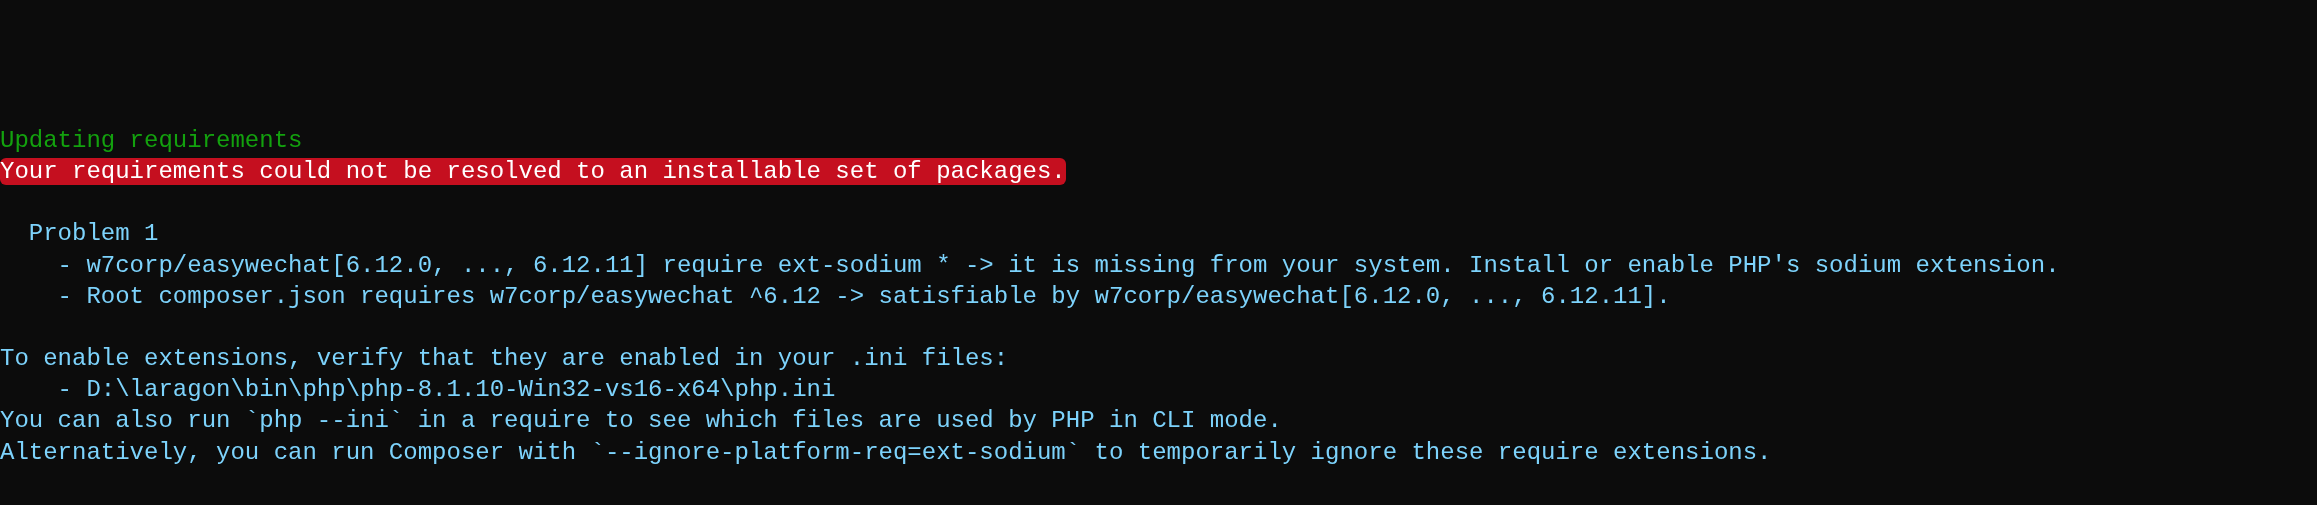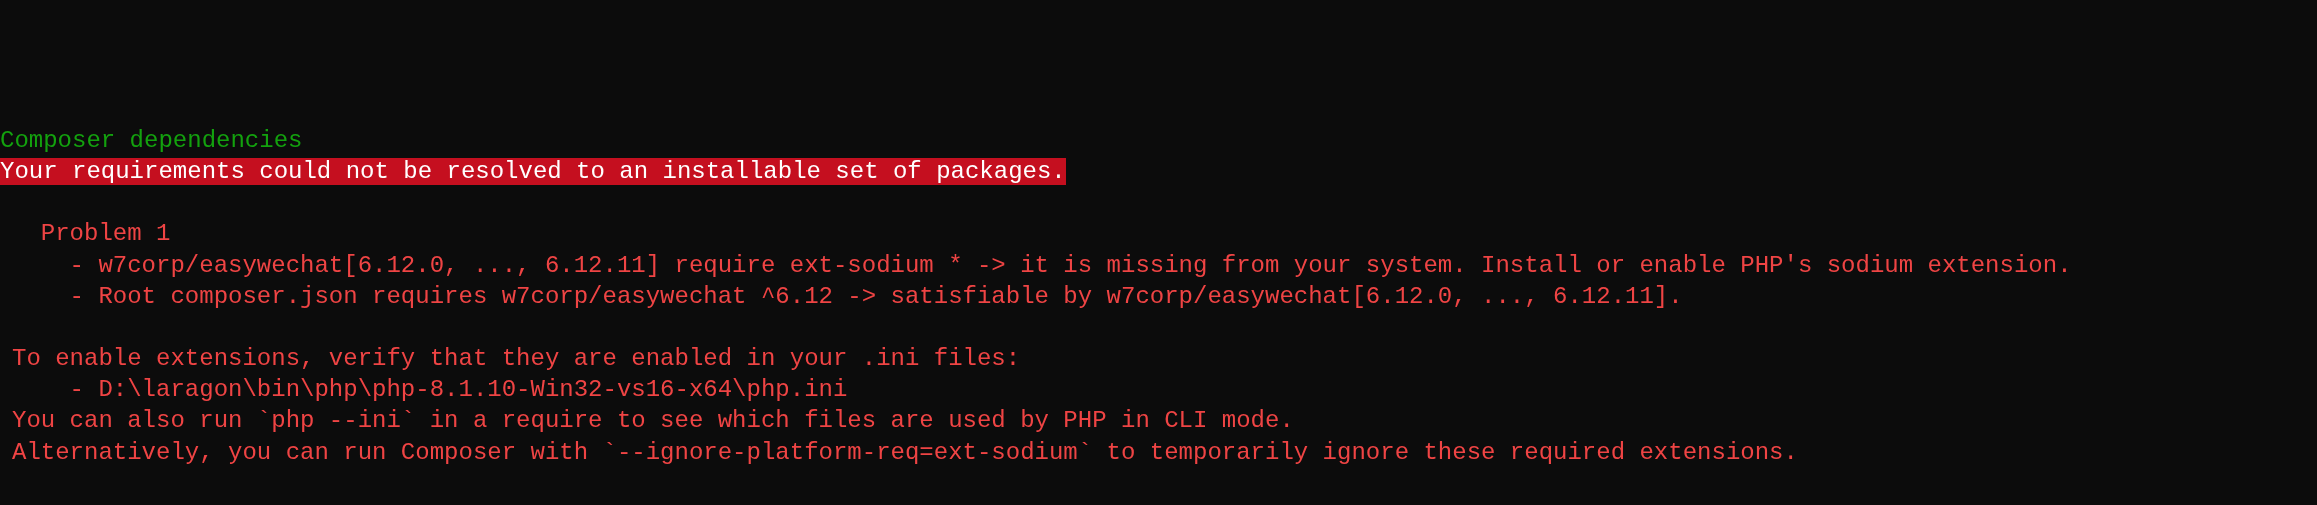--- a/index.html
+++ b/index.html
@@ -19,39 +19,39 @@
       position: relative;
       min-height: 505px;
     }
     .line-green {
       color: #13a10e;
     }
     .line-error {
       background-color: #c50f1f;
       color: #ffffff;
       display: inline;
+      border-radius: 6px;
     }
     .line-normal {
-      color: #ef4444;
-      padding-left: 12px;
+      color: #7dd3fc;
     }
   </style>
 </head>
 <body>
 
 
 
-<div><span class="line-green">Composer dependencies</span>
+<div><span class="line-green">Updating requirements</span>
 <span class="line-error">Your requirements could not be resolved to an installable set of packages.</span>
 <span class="line-normal"></span>
 <span class="line-normal">  Problem 1</span>
 <span class="line-normal">    - w7corp/easywechat[6.12.0, ..., 6.12.11] require ext-sodium * -&gt; it is missing from your system. Install or enable PHP's sodium extension.</span>
 <span class="line-normal">    - Root composer.json requires w7corp/easywechat ^6.12 -&gt; satisfiable by w7corp/easywechat[6.12.0, ..., 6.12.11].</span>
 <span class="line-normal"></span>
 <span class="line-normal">To enable extensions, verify that they are enabled in your .ini files:</span>
 <span class="line-normal">    - D:\laragon\bin\php\php-8.1.10-Win32-vs16-x64\php.ini</span>
 <span class="line-normal">You can also run `php --ini` in a require to see which files are used by PHP in CLI mode.</span>
-<span class="line-normal">Alternatively, you can run Composer with `--ignore-platform-req=ext-sodium` to temporarily ignore these required extensions.</span></div>
+<span class="line-normal">Alternatively, you can run Composer with `--ignore-platform-req=ext-sodium` to temporarily ignore these require extensions.</span></div>
 
 
 
 
 
 
 </body></html>

